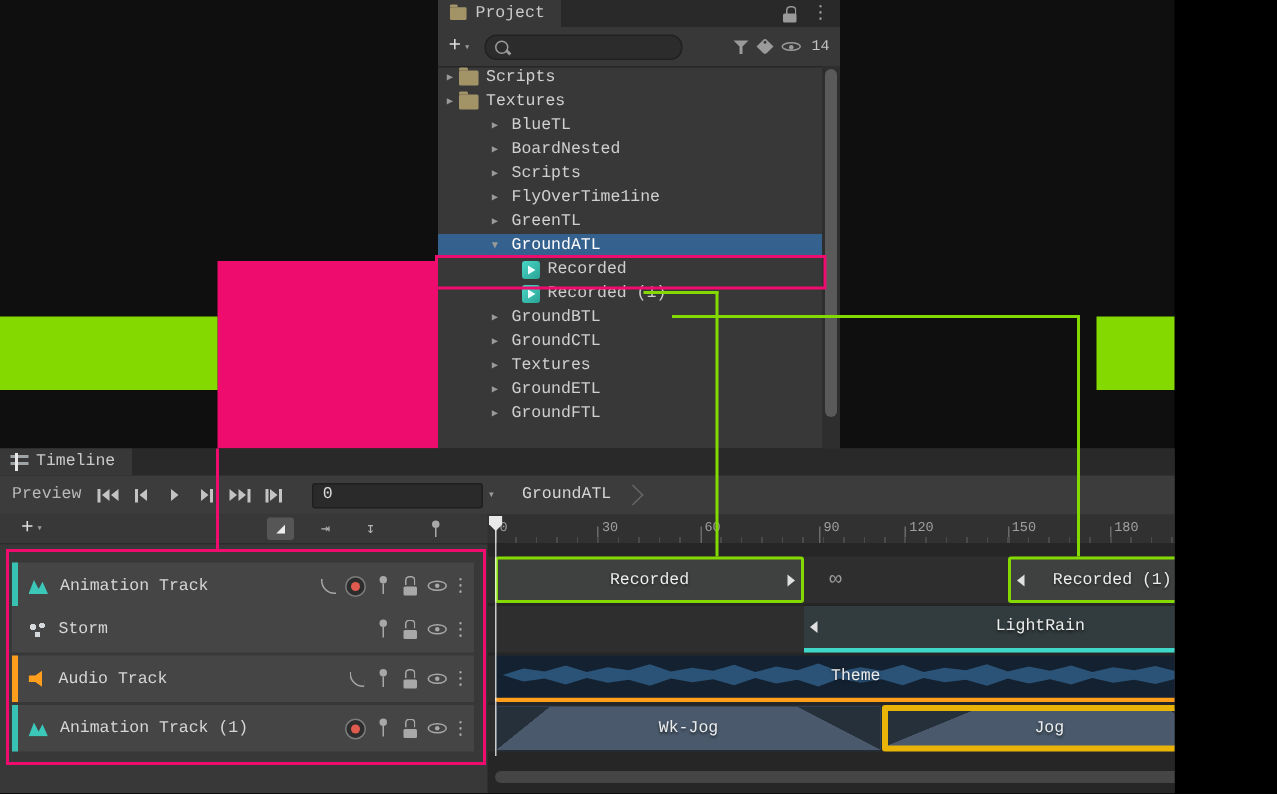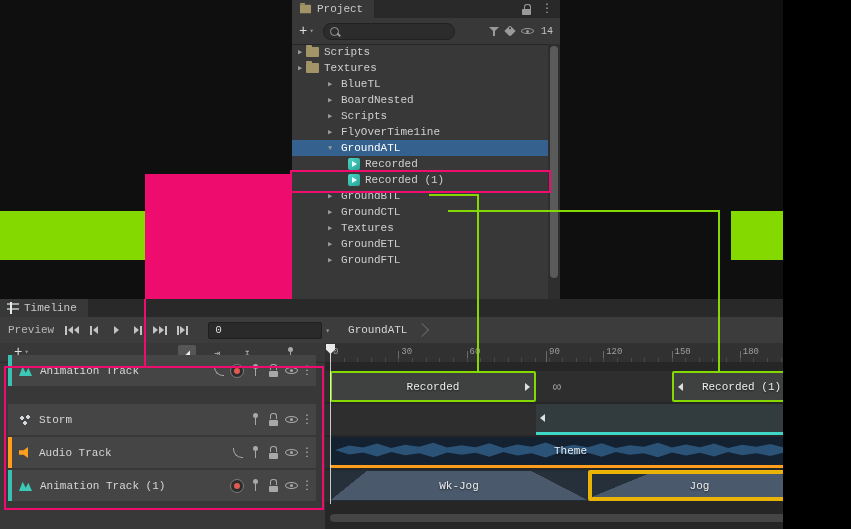--- a/index.html
+++ b/index.html
@@ -219,20 +219,24 @@
           <span class="tlabel">BoardNested</span>
         </div>
         <div class="prow lvl2">
           <span class="arrow">▶</span>
           <span class="tlabel">Scripts</span>
         </div>
         <div class="prow lvl2">
           <span class="arrow">▶</span>
           <span class="tlabel">FlyOverTime1ine</span>
         </div>
+        <div class="prow lvl2">
+          <span class="arrow">▶</span>
+          <span class="tlabel">GreenTL</span>
+        </div>
         <div class="prow lvl2 sel">
           <span class="arrow">▼</span>
           <span class="tlabel">GroundATL</span>
         </div>
         <div class="prow lvl3">
           <span class="arrow"></span>
           <span class="ticon clip"></span>
           <span class="tlabel">Recorded</span>
         </div>
         <div class="prow lvl3">
@@ -361,21 +365,21 @@
       </div>
 
     <div class="lanebg"></div>
     <div>
         <div class="trow" style="top: 72px;"></div>
         <div class="trow" style="top: 105px;"></div>
         <div class="trow" style="top: 138px;"></div>
         <div class="trow" style="top: 171px;"></div>
       </div>
     <div>
-        <div class="thead s-teal" style="top: 56px; text-align: center;">
+        <div class="thead s-teal" style="top: 76px; text-align: center;">
           <span class="tkicon animation"></span>
           <span class="tname">Animation Track</span>
           <div class="hbtns">
             <span class="hicon curves"></span>
             <span class="hicon record"></span>
             <span class="hicon pin"></span>
             <span class="hicon lock"></span>
             <span class="hicon eye"></span>
             <span class="hicon menu">⋮</span>
           </div>
@@ -419,20 +423,21 @@
       <span class="ca r"></span>
     </div>
     <div class="inf">∞</div>
     <div class="clip c-rec1">
       <span class="ca l"></span>
       <span class="cliplabel">Recorded (1)</span>
       <span class="ca r"></span>
     </div>
     <div class="clip c-rain">
       <span class="ca l"></span>
+      <span class="cliplabel">LightRain</span>
     </div>
     <div class="clip c-theme">
       <div class="wave"></div>
       <span class="cliplabel">Theme</span>
       <span class="ca r"></span>
     </div>
     <div class="clip c-wkjog">
       <span class="cliplabel">Wk-Jog</span>
     </div>
     <div class="clip c-jog">

